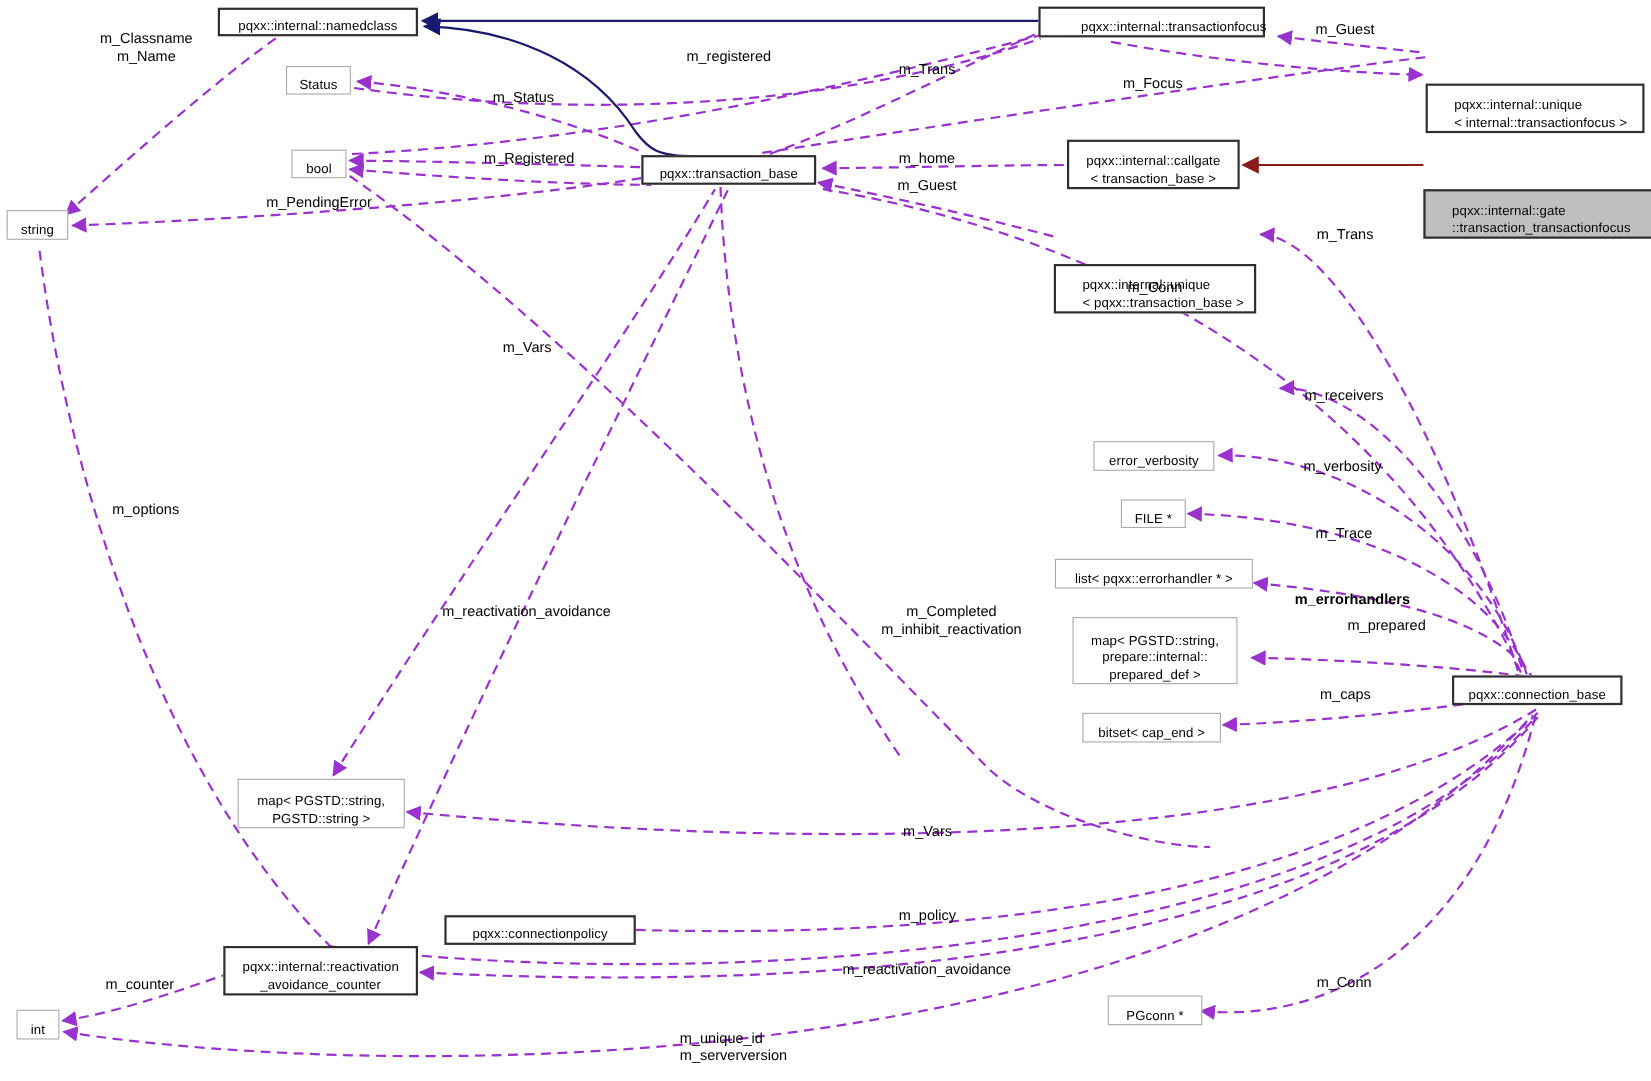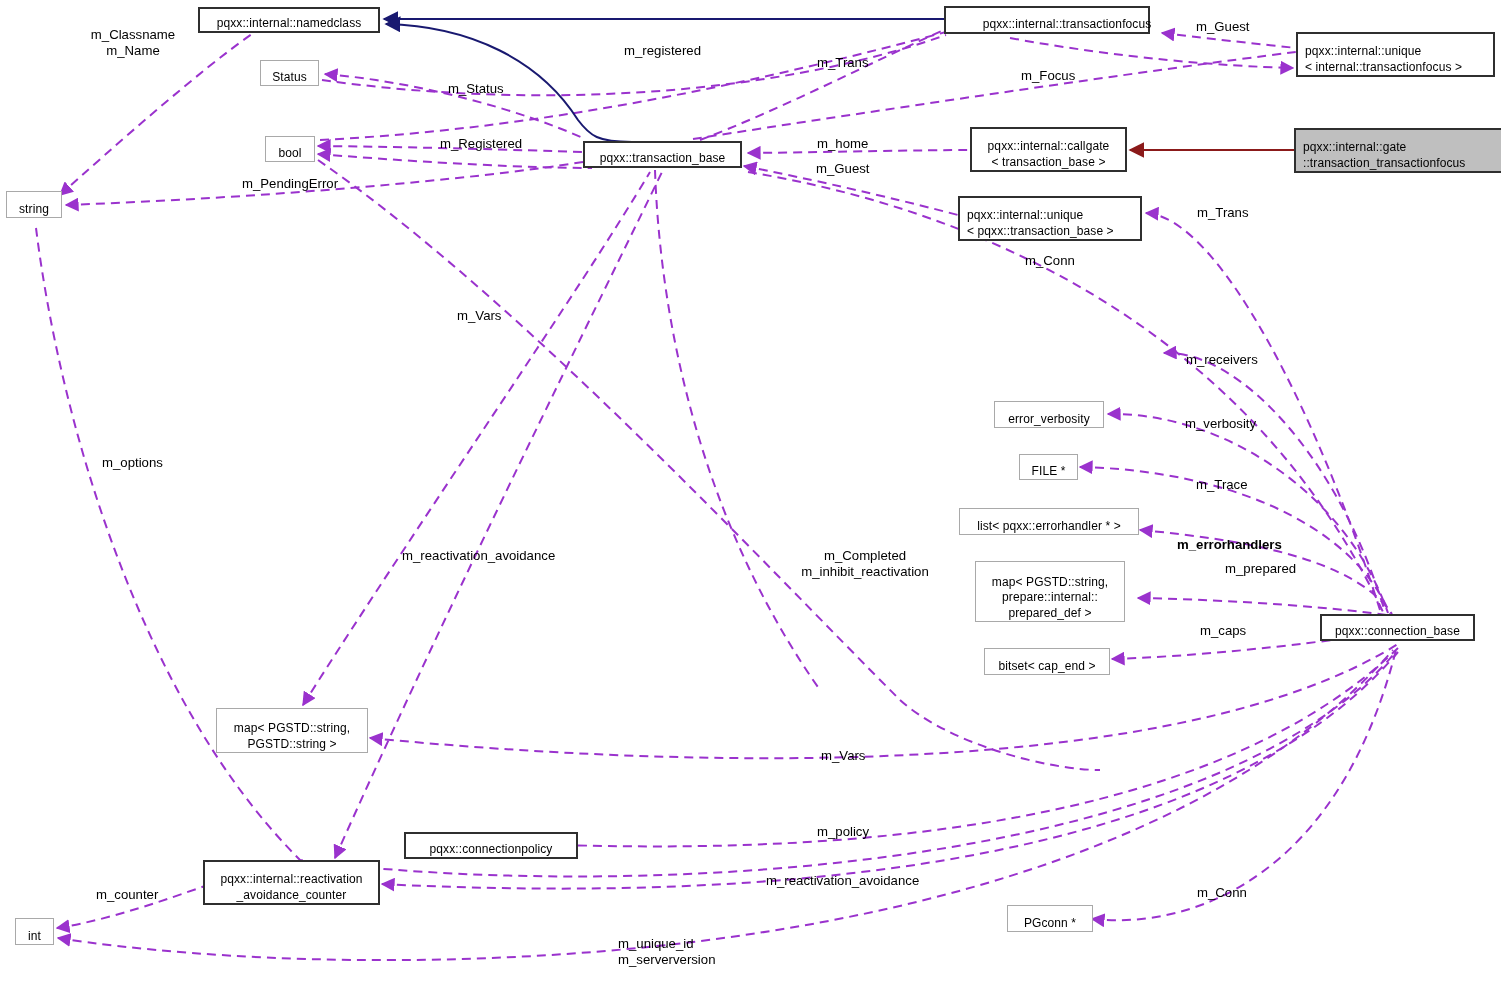--- a/index.html
+++ b/index.html
@@ -5,21 +5,21 @@
   html,body{margin:0;padding:0;background:#ffffff;}
   body{width:1501px;height:983px;position:relative;overflow:hidden;
        font-family:"Liberation Sans","DejaVu Sans",sans-serif;}
   #stage{position:relative;width:1501px;height:983px;}
   svg#edges{position:absolute;left:0;top:0;width:1501px;height:983px;}
   .node{position:absolute;box-sizing:border-box;display:flex;flex-direction:column;
         justify-content:flex-end;background:#ffffff;font-size:12px;color:#000;
         line-height:15.5px;letter-spacing:0.1px;}
   .node .ln{display:block;white-space:nowrap;}
   .node.center{align-items:center;text-align:center;}
-  .node.left{align-items:flex-start;text-align:left;padding-left:7px;}
+  .node.left{align-items:flex-start;text-align:left;padding-left:24px;margin-top:44px;}
   .b-grey{border:1px solid #a9a9a9;}
   .b-thick{border:2px solid #2f2f2f;}
   .filled{background:#bfbfbf;}
   .elab{position:absolute;font-size:13.2px;color:#000;white-space:nowrap;
         line-height:15.5px;}
   .elab.two{line-height:16px;}
 </style>
 </head>
 <body>
 

